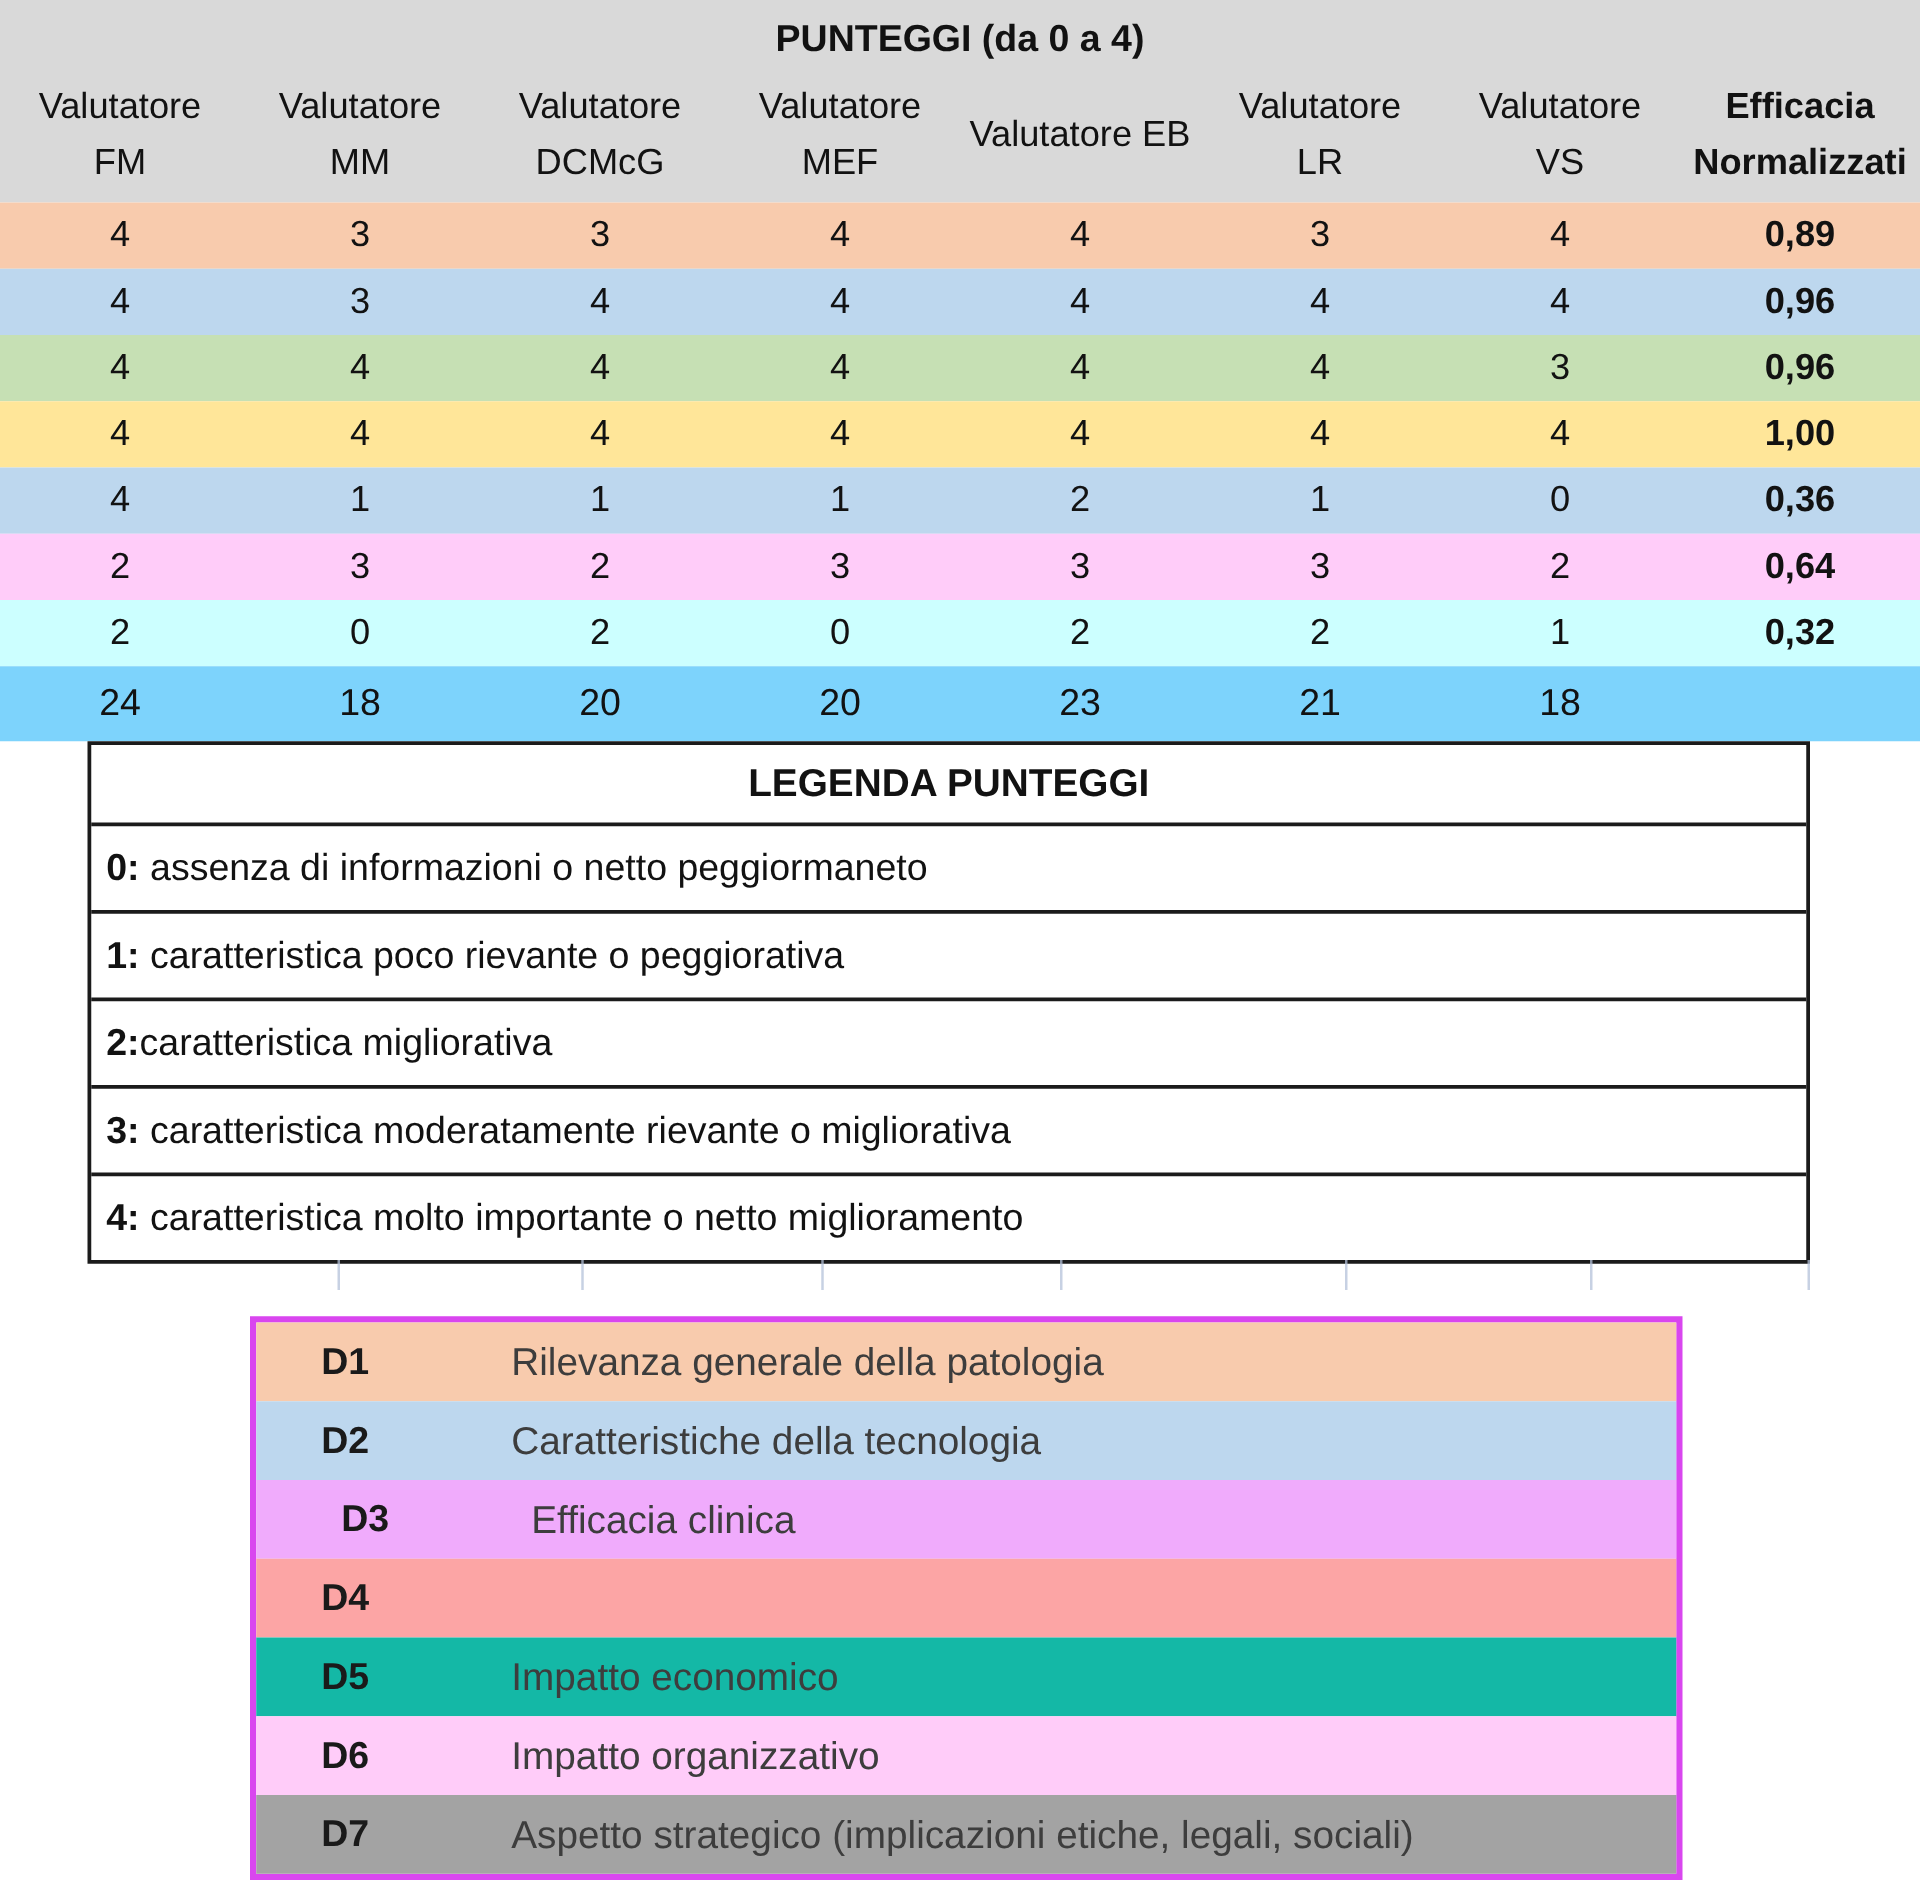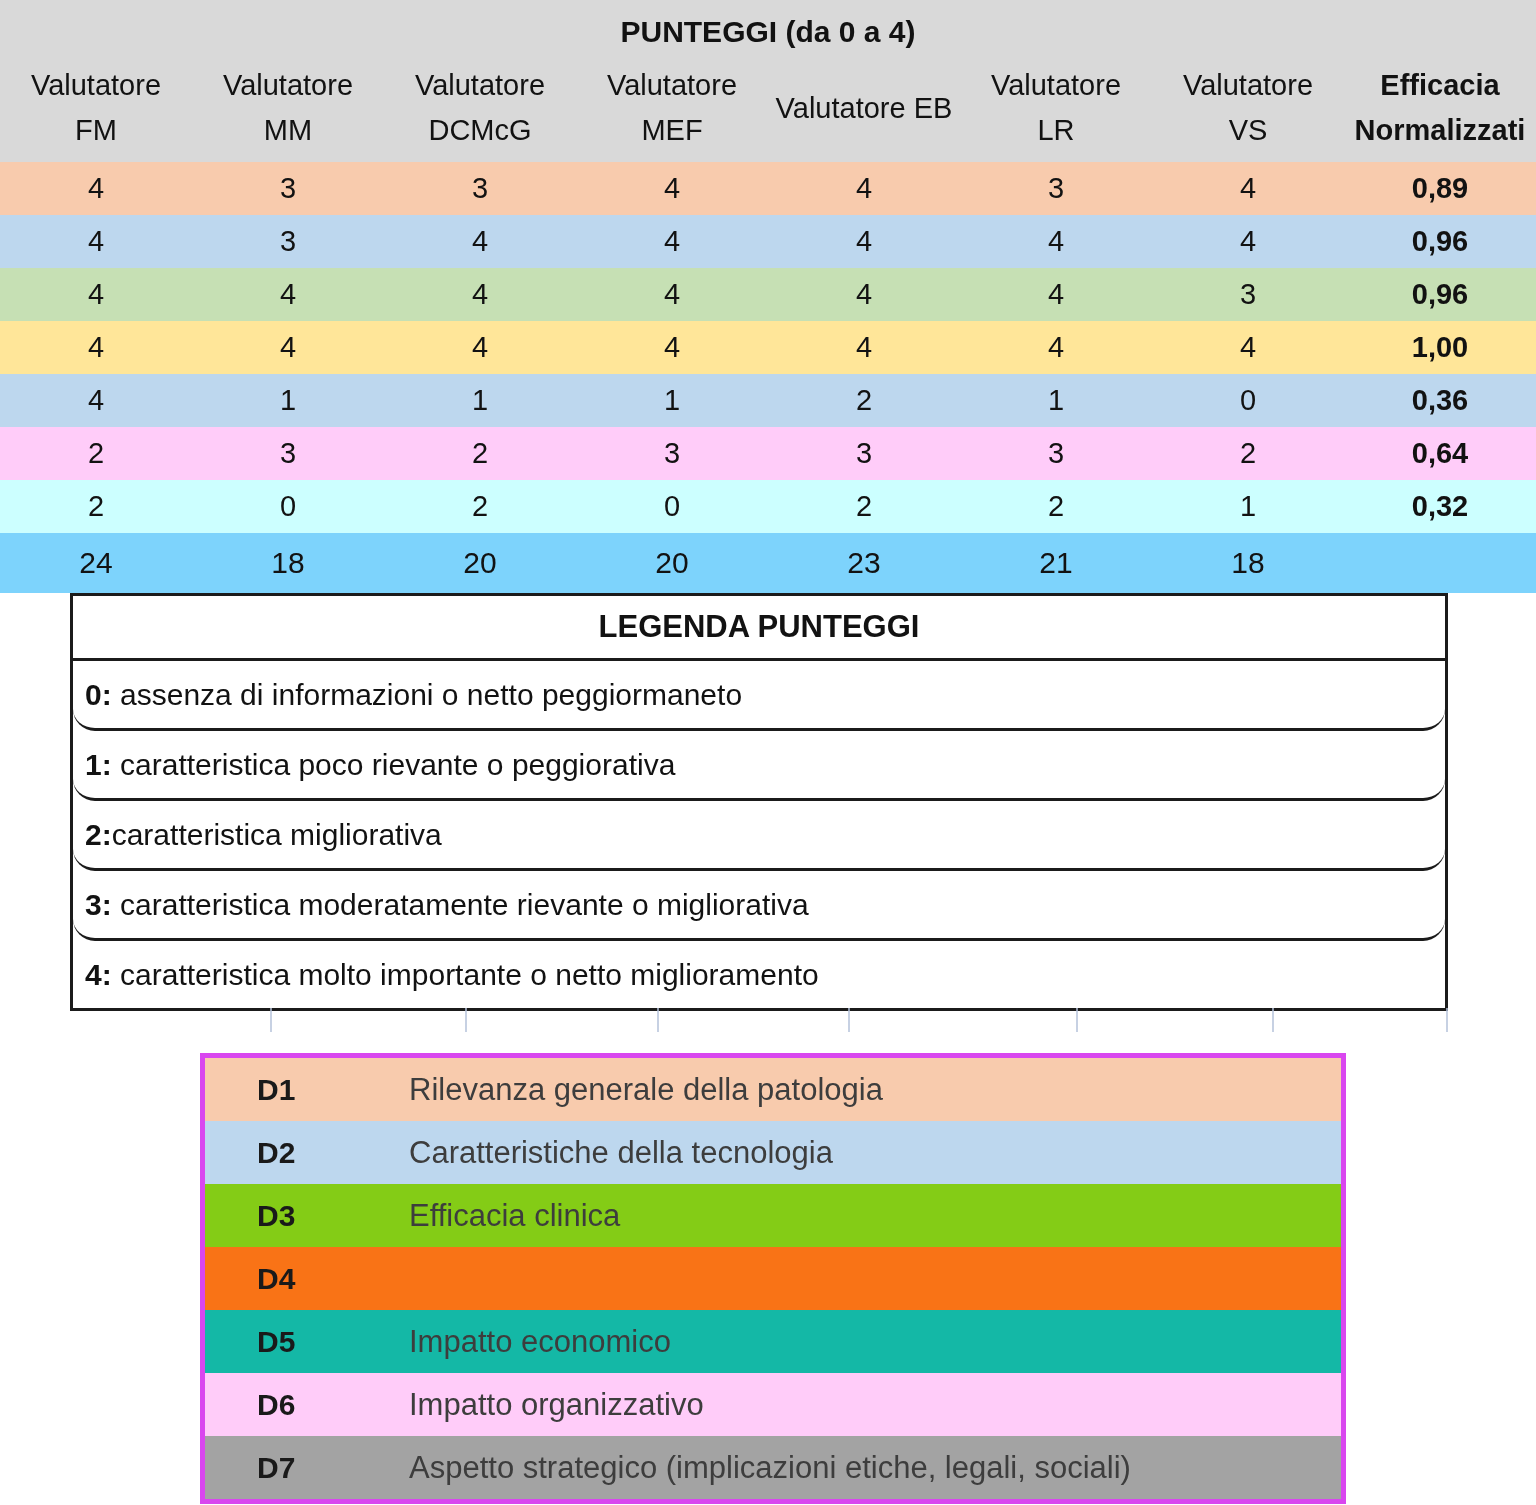--- a/index.html
+++ b/index.html
@@ -43,21 +43,21 @@
     position:absolute; left:70px; top:593px; width:1378px;
     border:3px solid #1b1b1b; background:#ffffff; box-sizing:border-box;
   }
   .legend-title {
     height:62px; line-height:62px; text-align:center;
     font-weight:bold; font-size:31px; border-bottom:3px solid #1b1b1b;
   }
   .legend-item {
     height:67px; line-height:67px; font-size:30px;
     padding-left:12px; border-bottom:3px solid #1b1b1b;
-    white-space:nowrap; overflow:hidden;border-radius:22px;
+    white-space:nowrap; overflow:hidden;
   }
   .legend-item:last-child { border-bottom:none; }
   .legend-item .score-key { font-weight:bold; }
 
   
   .tick {
     position:absolute; top:1008px; width:2px; height:24px;
     background:#b4c2da; opacity:.75;
   }
 
@@ -218,25 +218,25 @@
 
 <div class="dim-table" id="dim-table">
     <div class="dim-row" style="background: rgb(248, 203, 173);">
       <div class="dim-code">D1</div>
       <div class="dim-label">Rilevanza generale della patologia</div>
     </div>
     <div class="dim-row" style="background: rgb(189, 215, 238);">
       <div class="dim-code">D2</div>
       <div class="dim-label">Caratteristiche della tecnologia</div>
     </div>
-    <div class="dim-row" style="background: #84cc16;">
+    <div class="dim-row" style="background: #f0abfc; padding-left: 16px;">
       <div class="dim-code">D3</div>
       <div class="dim-label">Efficacia clinica</div>
     </div>
-    <div class="dim-row" style="background: #f97316;">
+    <div class="dim-row" style="background: #fca5a5;">
       <div class="dim-code">D4</div>
     </div>
     <div class="dim-row" style="background: #14b8a6;">
       <div class="dim-code">D5</div>
       <div class="dim-label">Impatto economico</div>
     </div>
     <div class="dim-row" style="background: rgb(255, 204, 249);">
       <div class="dim-code">D6</div>
       <div class="dim-label">Impatto organizzativo</div>
     </div>

